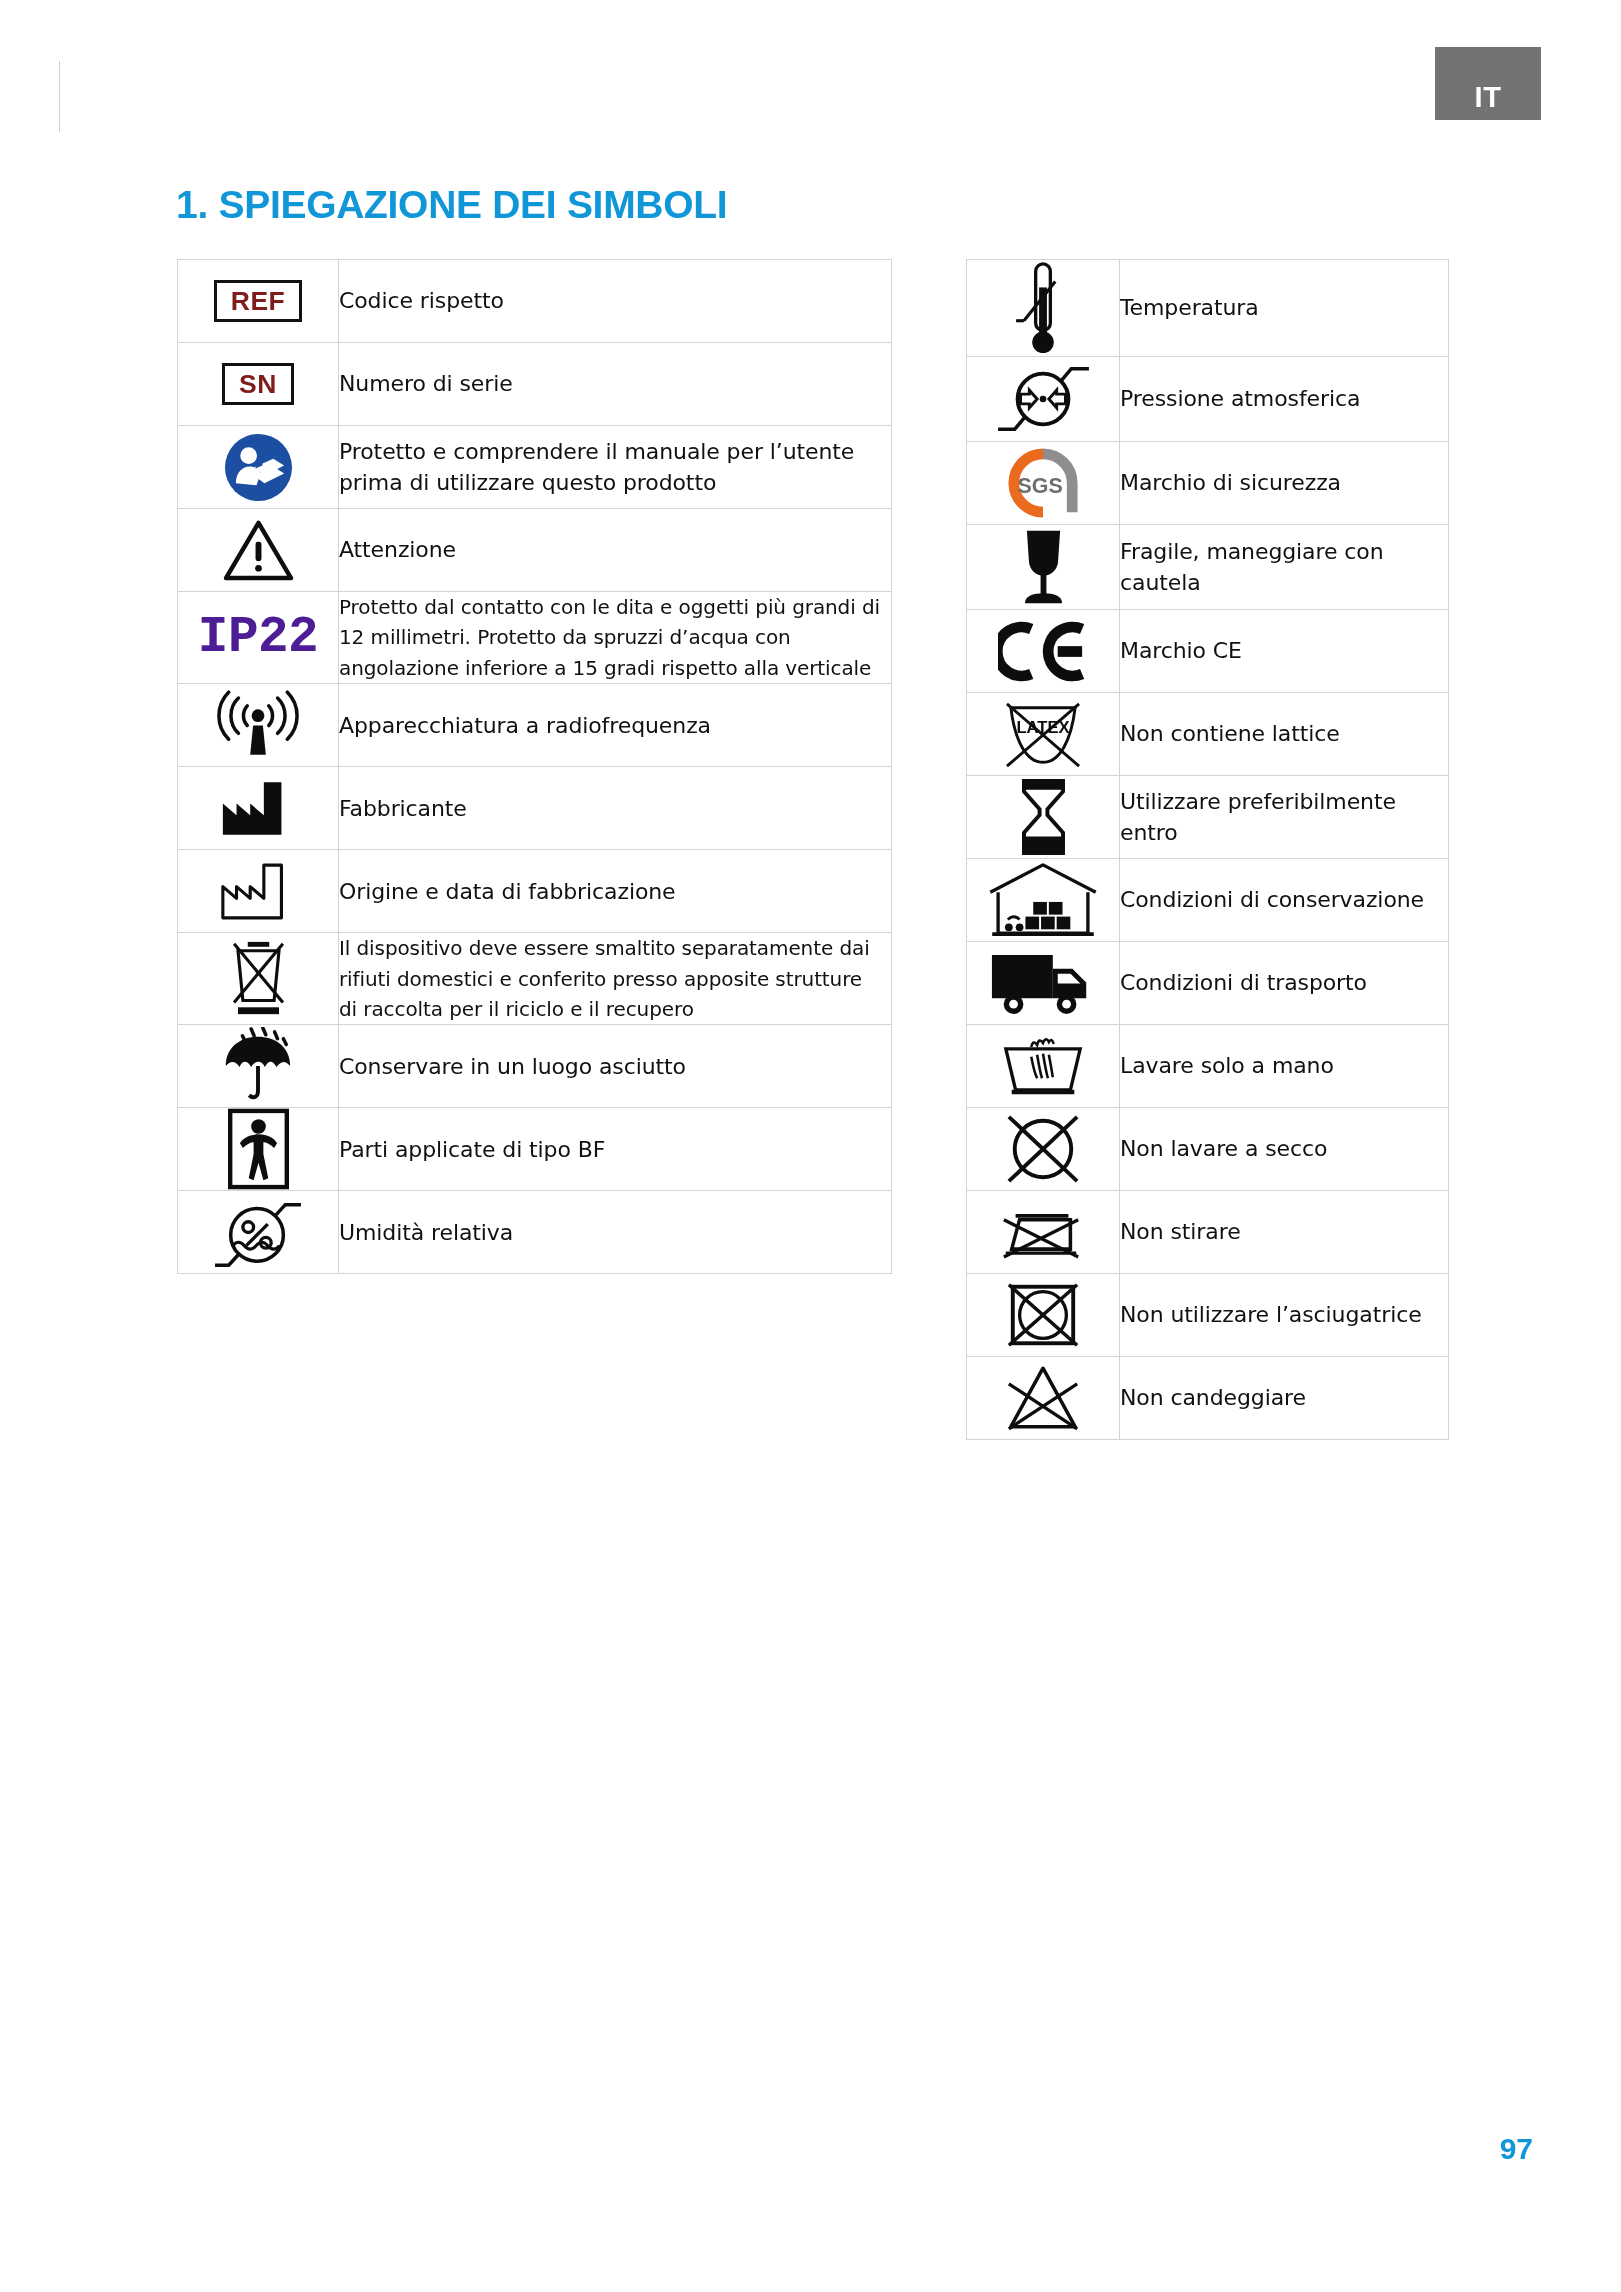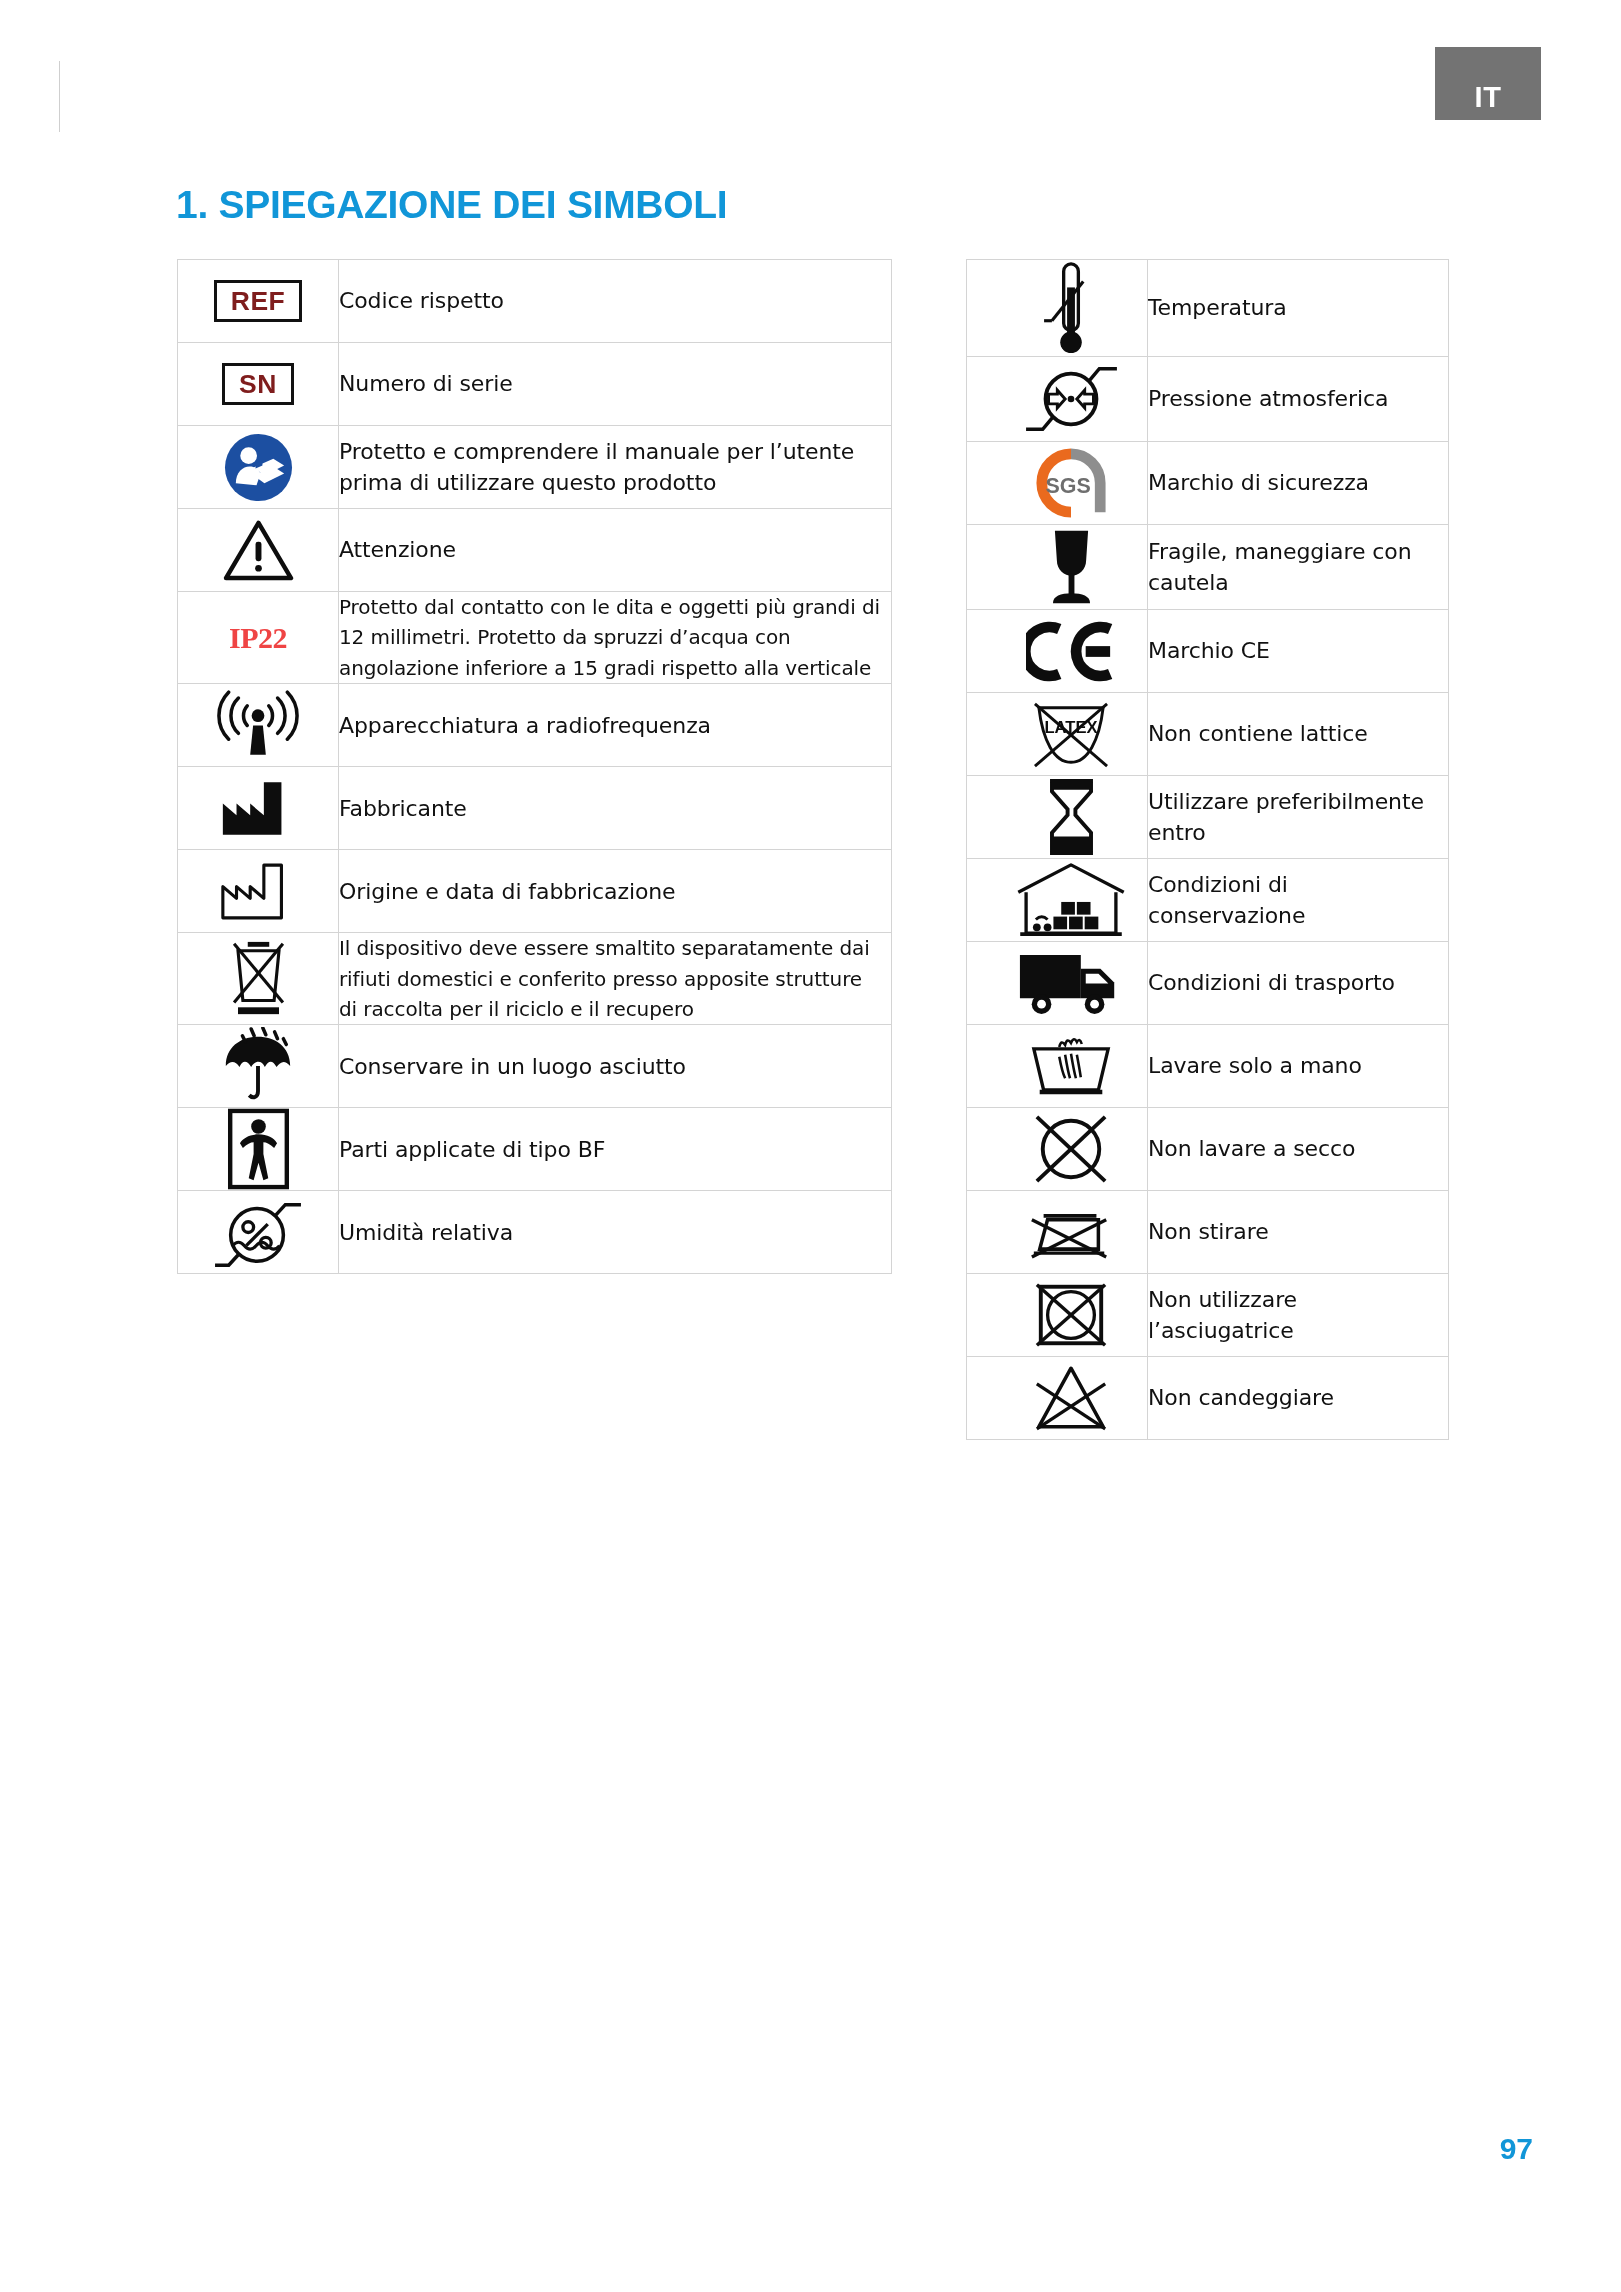--- a/index.html
+++ b/index.html
@@ -57,44 +57,44 @@
 
   table.sym td {
     border:1px solid #d4d4d4;
     vertical-align:middle;
     padding:0;
   }
   td.icon-cell {
     width:160px;
     text-align:center;
   }
-  table.sym.right td.icon-cell { width:152px;padding-left:28px; }
+  table.sym.right td.icon-cell { width:152px; }
   td.label-cell {
     padding:9.8px 15.7px 9.8px 17.6px;
     color:#111111;
     font-family:"DejaVu Sans", sans-serif;
     font-size:22px;
     line-height:1.42;
     letter-spacing:-0.1px;
   }
   td.label-cell.small {
     font-size:20px;
     line-height:1.52;
     padding-right:9.8px;
     margin-left:12px;
   }
   .icon-wrap {
     display:flex; align-items:center; justify-content:center;
     height:100%;
   }
   .ip-text {
-    font-family:Liberation Serif, serif;
+    font-family:Liberation Mono, monospace;
     font-weight:700;
-    font-size:30px;
-    color:#ef4444;
+    font-size:51px;
+    color:#4c1d95;
     letter-spacing:-0.5px;
   }
   .boxlabel {
     display:inline-block;
     border:3.9px solid #111;
     padding:4.9px 13.7px 3.9px 13.7px;
     font-family:"Liberation Sans", sans-serif;
     font-weight:700;
     font-size:26.5px;
     color:#7f1d1d;

